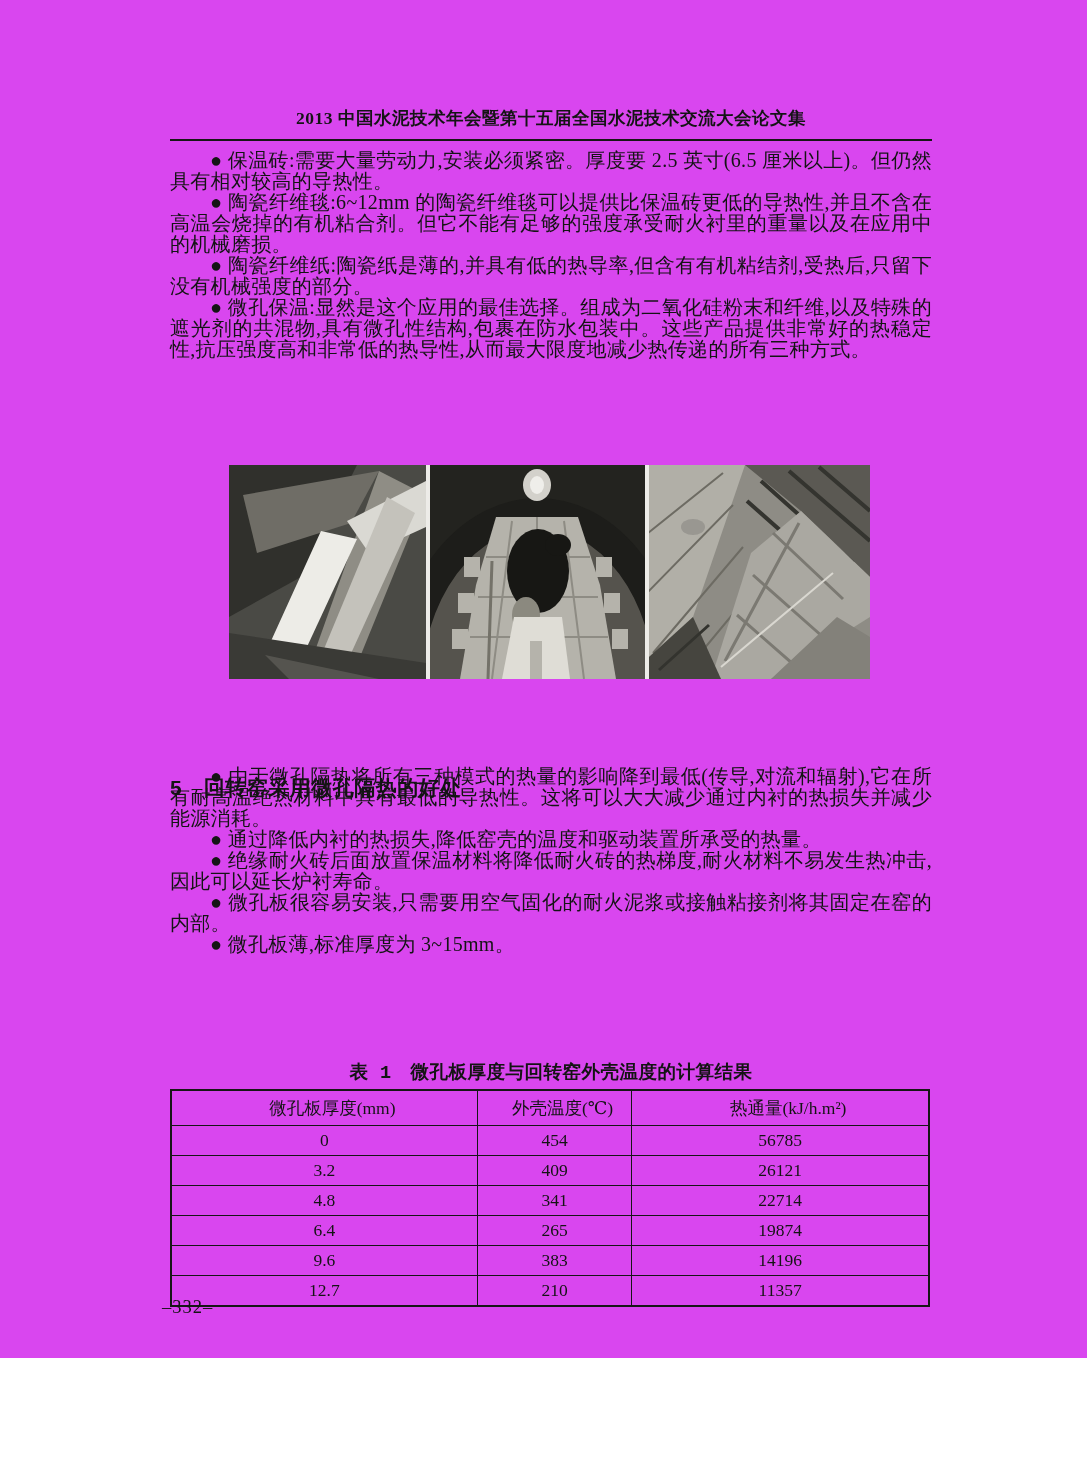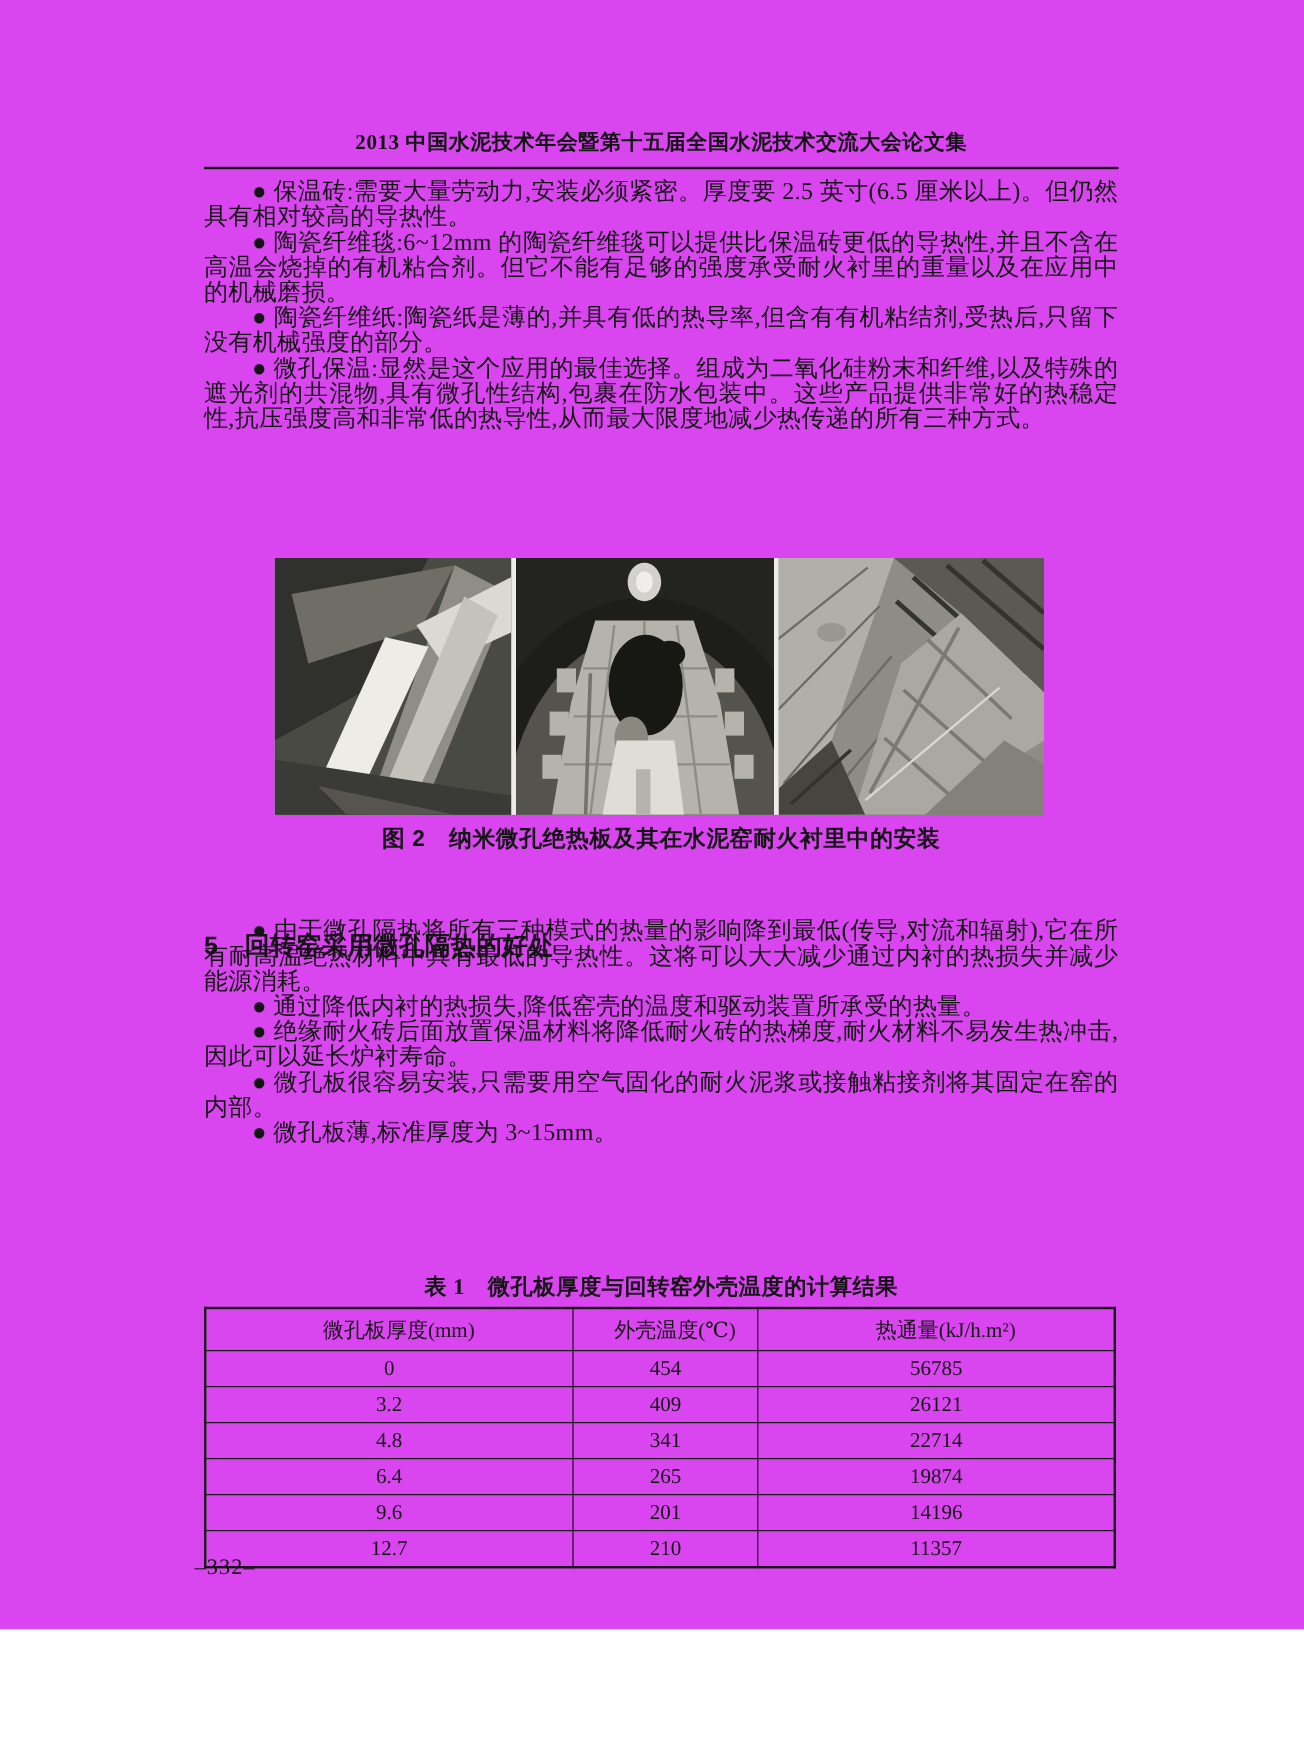--- a/index.html
+++ b/index.html
@@ -38,21 +38,21 @@
     font-family:"Liberation Sans","DejaVu Sans",sans-serif;
     font-weight:700;font-size:19px;letter-spacing:0.5px;
   }
   .section-heading{
     top:733px;
     font-family:"Liberation Sans","DejaVu Sans",sans-serif;
     font-weight:700;font-size:21px;letter-spacing:0.5px;margin-top:41px;
   }
   .table-title{
     top:1059px;text-align:center;
-    font-family:Liberation Serif, serif;
+    font-family:Liberation Mono, monospace;
     font-weight:700;font-size:18.5px;letter-spacing:0.5px;
   }
   table.data-table{
     position:absolute;left:170px;top:1089px;width:760px;
     border-collapse:collapse;
     border:2.6px solid #161616;
     font-size:17.5px;
   }
   table.data-table th, table.data-table td{
     border:1.5px solid #161616;
@@ -126,21 +126,20 @@
       <path d="M112,16 L204,98 M140,6 L221,76 M170,2 L221,46 M98,36 L184,112" stroke="#34342f" stroke-width="4" fill="none"></path>
       <polygon points="152,46 221,112 221,152 122,214 62,214 102,88" fill="#aaa8a1"></polygon>
       <path d="M124,68 L194,134 M104,110 L174,172 M88,150 L152,206 M150,58 L76,196" stroke="#7b7972" stroke-width="3" fill="none"></path>
       <polygon points="62,214 122,214 188,152 221,172 221,214" fill="#83817a"></polygon>
       <path d="M72,202 L184,108" stroke="#d9d7d0" stroke-width="2" fill="none"></path>
       <polygon points="0,192 44,152 72,214 0,214" fill="#46453f"></polygon>
       <path d="M10,205 L60,160" stroke="#33332e" stroke-width="3" fill="none"></path>
     </svg>
   </div>
 
-  <div class="abs content-col figure-caption">图 2　纳米微孔绝热板及其在水泥窑耐火衬里中的安装</div>
 
   <div class="abs content-col section-heading">5　回转窑采用微孔隔热的好处</div>
 
   <div class="abs content-col para-group group-b">
     <p class="body-para">● 由于微孔隔热将所有三种模式的热量的影响降到最低(传导,对流和辐射),它在所有耐高温绝热材料中具有最低的导热性。这将可以大大减少通过内衬的热损失并减少能源消耗。</p>
     <p class="body-para">● 通过降低内衬的热损失,降低窑壳的温度和驱动装置所承受的热量。</p>
     <p class="body-para">● 绝缘耐火砖后面放置保温材料将降低耐火砖的热梯度,耐火材料不易发生热冲击,因此可以延长炉衬寿命。</p>
     <p class="body-para">● 微孔板很容易安装,只需要用空气固化的耐火泥浆或接触粘接剂将其固定在窑的内部。</p>
     <p class="body-para">● 微孔板薄,标准厚度为 3~15mm。</p>
   </div>
@@ -176,21 +175,21 @@
         <td>341</td>
         <td>22714</td>
       </tr>
       <tr>
         <td>6.4</td>
         <td>265</td>
         <td>19874</td>
       </tr>
       <tr>
         <td>9.6</td>
-        <td>201</td>
+        <td>383</td>
         <td>14196</td>
       </tr>
       <tr>
         <td>12.7</td>
         <td>210</td>
         <td>11357</td>
       </tr>
     </tbody>
   </table>
 

